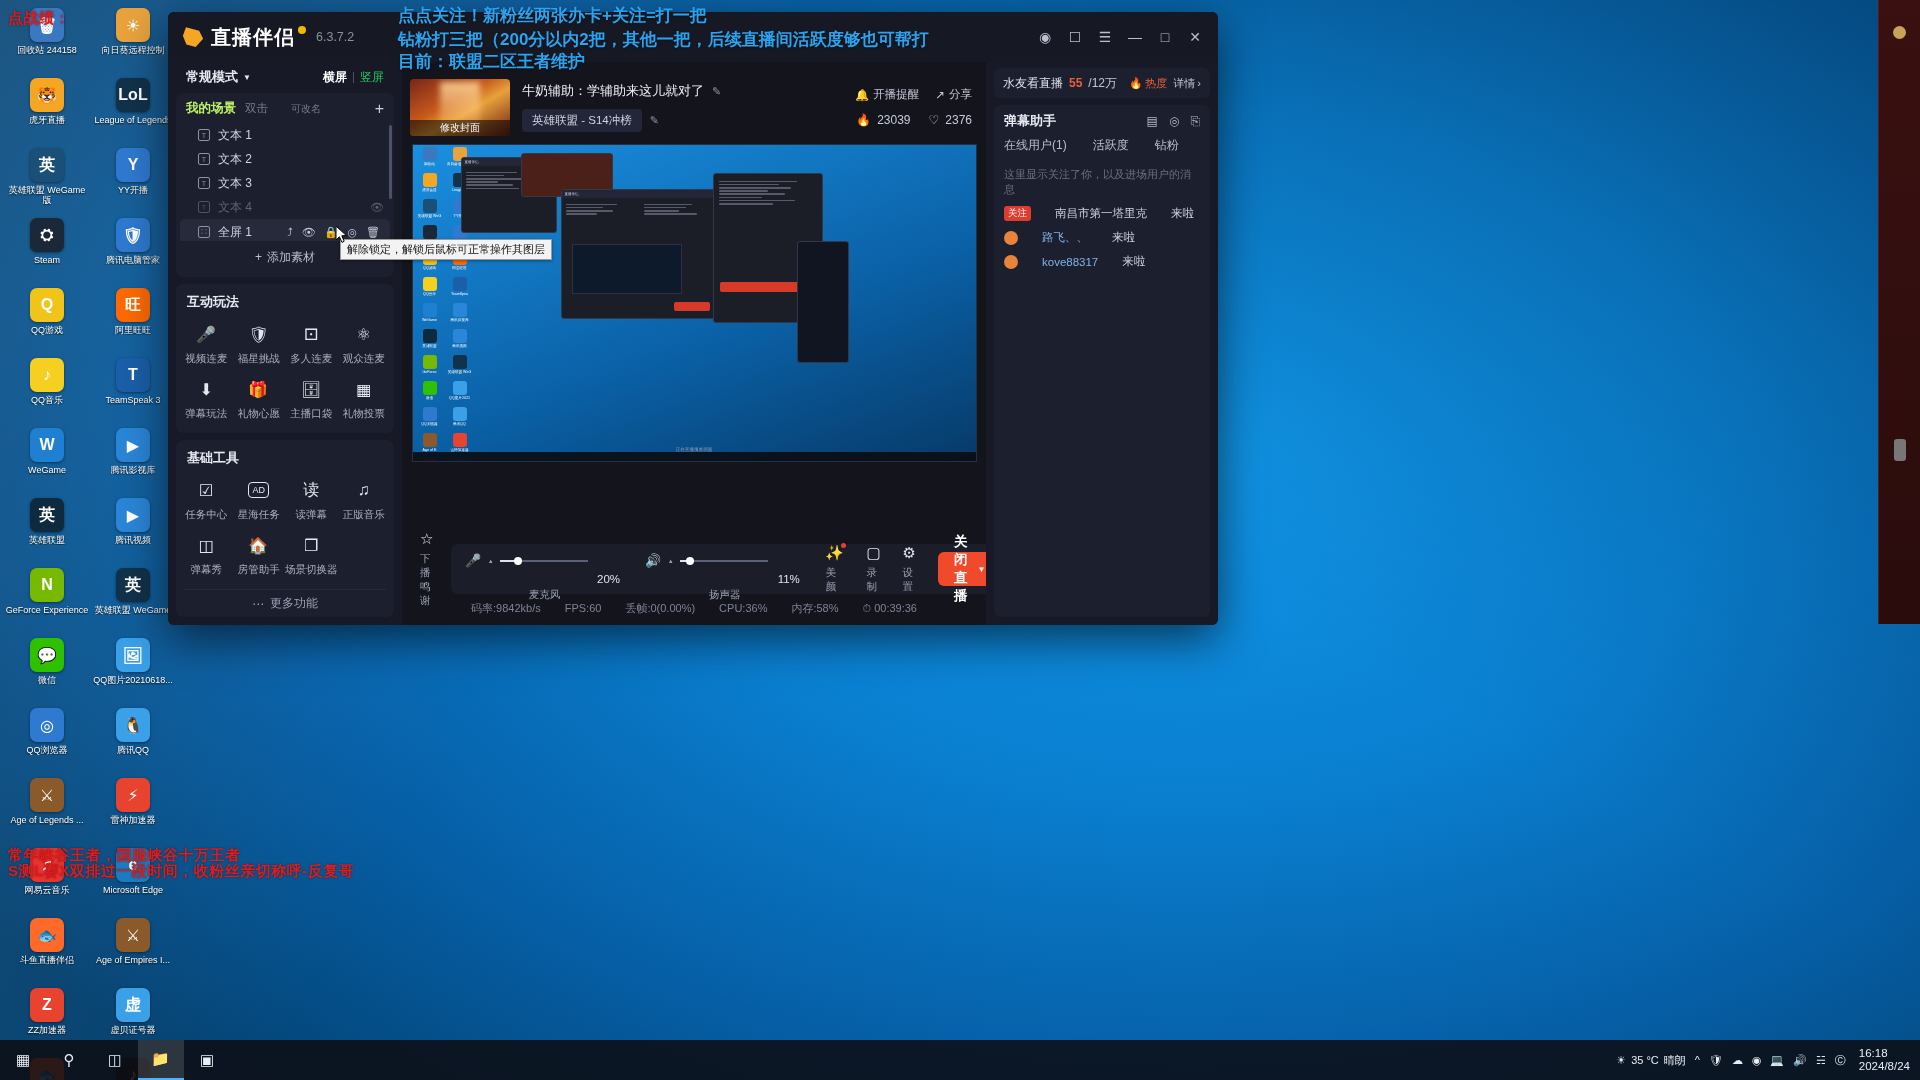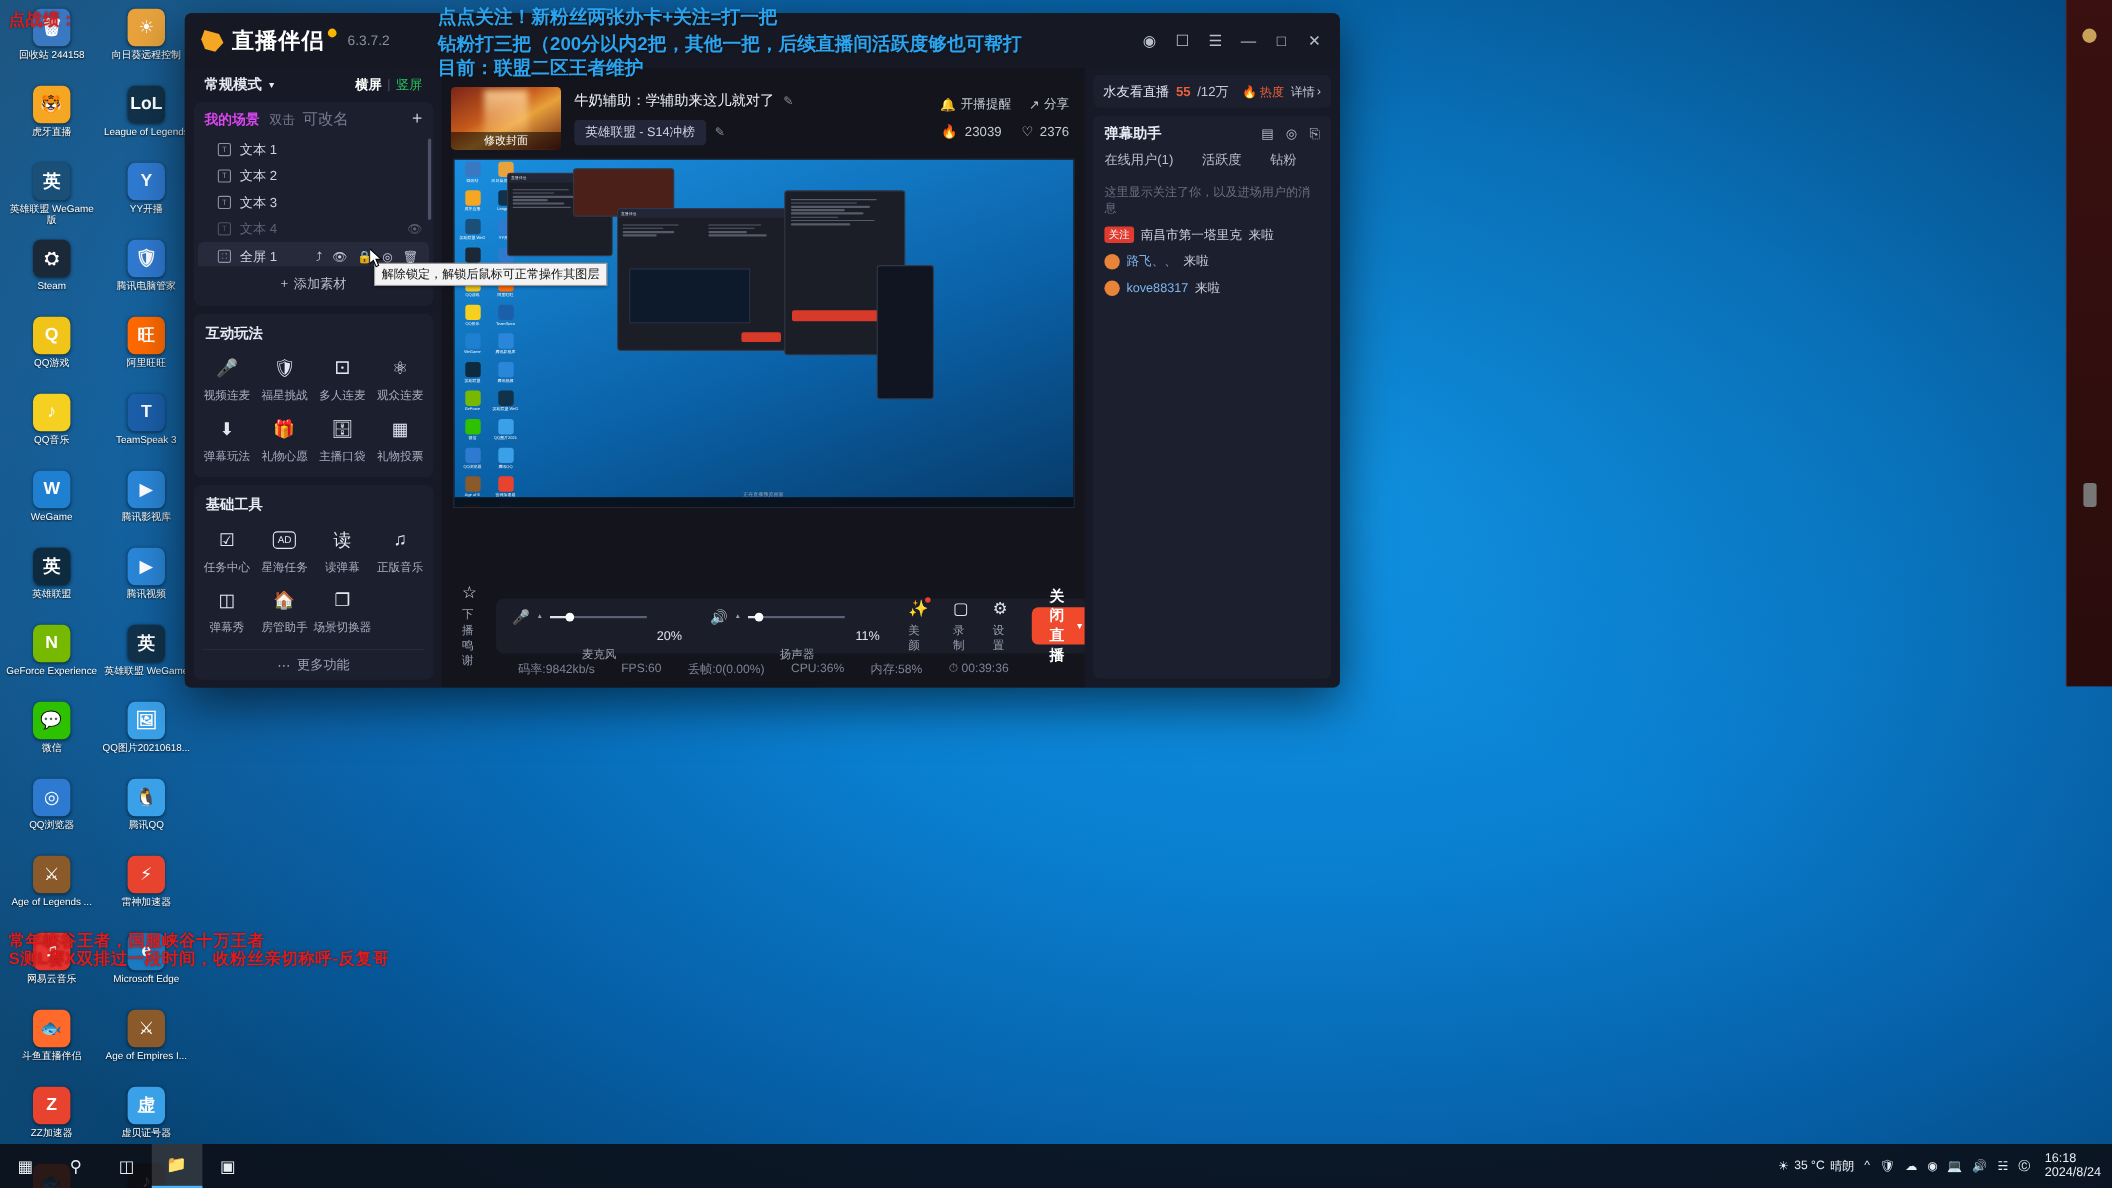--- a/index.html
+++ b/index.html
@@ -118,23 +118,23 @@
   }
   .mode-name { color: #e7eaf2; font-size: 13px; font-weight: bold; }
   .caret { color: #e7eaf2; font-size: 8px; margin-left: 5px; }
   .seg { margin-left: auto; display: flex; align-items: center; font-size: 12px; gap: 6px; }
   .seg .on { color: #fff; font-weight: bold; }
   .seg .sepv { width:1px; height:11px; background:#4a4f63; }
   .seg .off { color: #22c55e; }
 
   .scene-card { padding: 7px 0 7px; }
   .scene-head { display: flex; align-items: center; padding: 0 10px 6px; }
-  .scene-head .t { color: #d946ef; font-size: 12.5px; font-weight: bold; }
+  .scene-head .t { color: #bef264; font-size: 12.5px; font-weight: bold; }
   .scene-head .h1 { color: #767b8e; font-size: 11.5px; margin-left: 9px; }
-  .scene-head .h2 { color: #767b8e; font-size: 14px; margin-left: 7px; }
+  .scene-head .h2 { color: #767b8e; font-size: 10px; margin-left: 23px; }
   .scene-head .plus { margin-left: auto; color: #c9cedd; font-size: 16px; line-height: 12px; }
 
   .scene-list { position: relative; max-height: 118px; overflow: hidden; }
   .srow {
     height: 24px; display: flex; align-items: center; padding: 0 10px 0 22px;
     color: #cfd4e2; font-size: 12px; position: relative;
   }
   .srow .tico {
     width: 12px; height: 12px; border: 1px solid #8d93a6; border-radius: 2px;
     font-size: 7px; color: #8d93a6; display: flex; align-items: center; justify-content: center;
@@ -287,21 +287,21 @@
   .dm-note { color: #6a6f80; font-size: 11px; line-height: 17px; margin-bottom: 26px; }
   .dm-badge {
     position: absolute; right: 10px; color: #8e94a5; font-size: 10.5px; line-height: 13px; text-align: right;
   }
   .dm-cta {
     background: #3a2a18; border: 1px solid #6b4c22; border-radius: 4px;
     color: #e8a83a; font-size: 11px; padding: 6px 7px; margin-top: 6px;
   }
   .dm-foot { padding: 6px 10px 8px; }
   .dm-foot .ft { color: #6a6f80; font-size: 11px; margin-bottom: 9px; }
-  .msg { display: flex; align-items: center; gap: 6px; margin-bottom: 9px; font-size: 11.5px; }
+  .msg { display: flex; align-items: center; gap: 24px; margin-bottom: 9px; font-size: 11.5px; }
   .msg .tag { background: #e03b2f; color: #fff; font-size: 9.5px; border-radius: 3px; padding: 1px 4px; }
   .msg .av { width: 14px; height: 14px; border-radius: 50%; background: #e8833a; flex: 0 0 14px; }
   .msg .nm { color: #7fb4e8; }
   .msg .tx2 { color: #cdd2de; }
 
   
   #tooltip {
     position: absolute; left: 340px; top: 239px; z-index: 40;
     background: #f3f3f3; border: 1px solid #9a9a9a; color: #111;
     font-size: 11px; padding: 2px 6px; white-space: nowrap;

